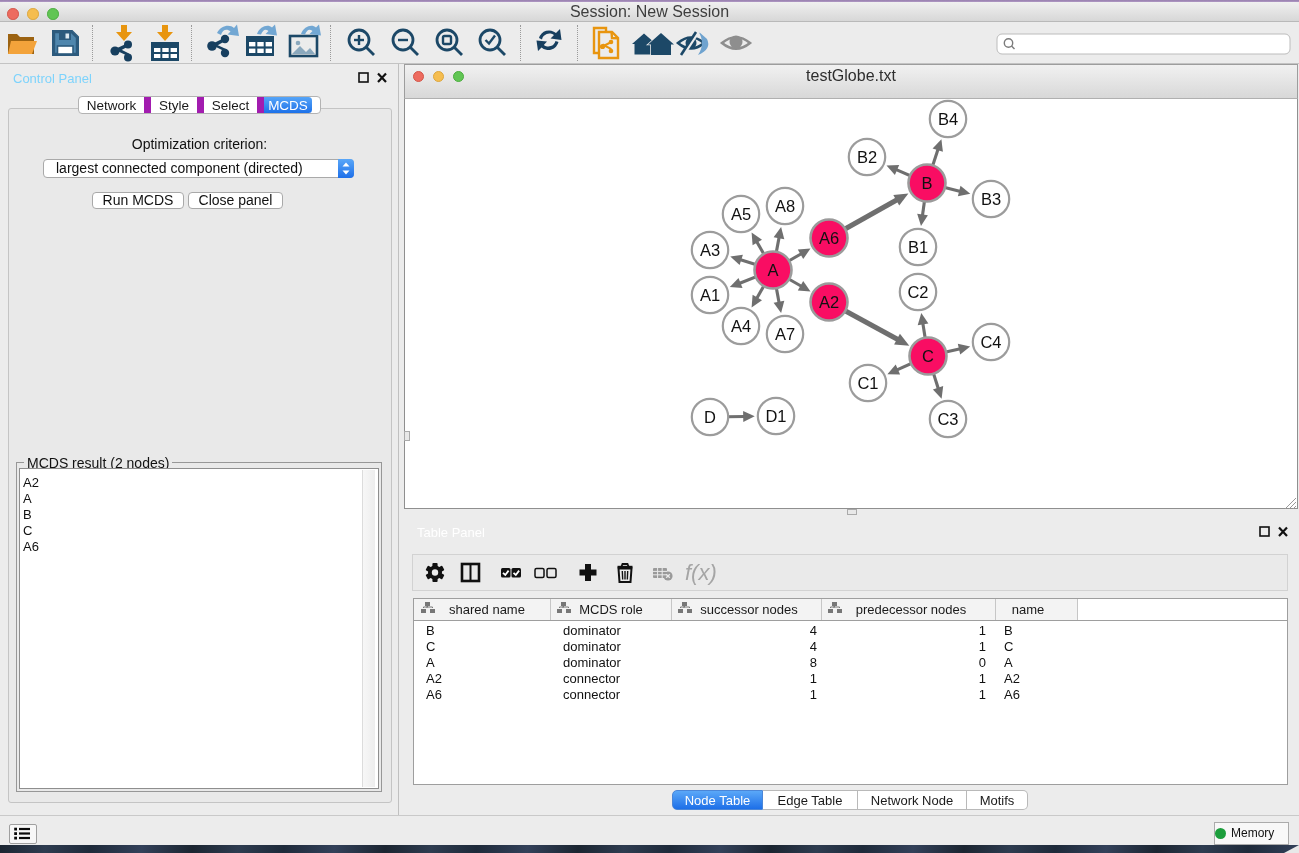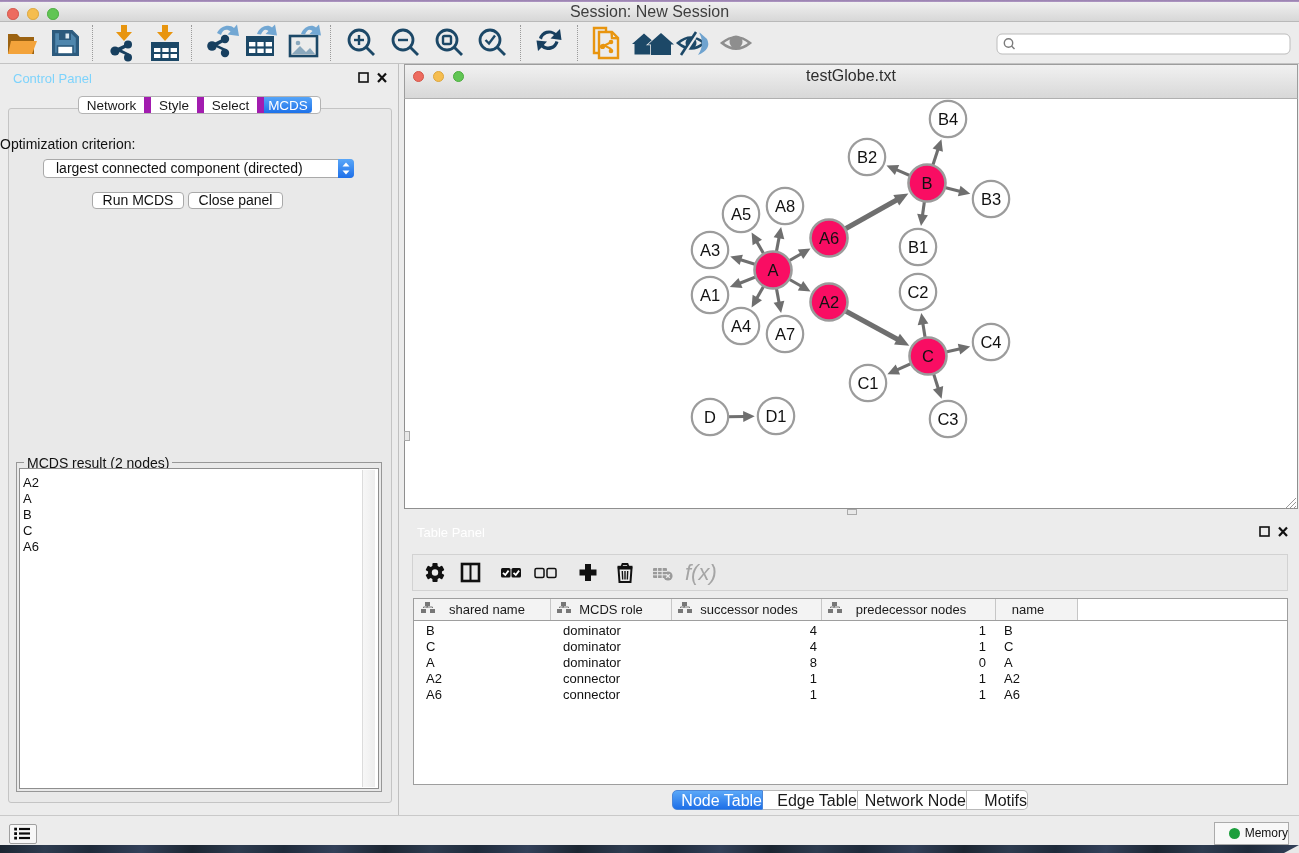--- a/index.html
+++ b/index.html
@@ -9,42 +9,42 @@
 #titlebar .tl{position:absolute;top:6.2px;width:11.6px;height:11.6px;border-radius:50%}
 .title{font-size:16px;color:#3e3e3e;text-align:center;line-height:20px}
 #toolbar{position:absolute;left:0;top:22px;width:1299px;height:42px;background:#ececec;border-bottom:1px solid #c3c3c3}
 .sep{position:absolute;top:3px;height:36px;width:0;border-left:1px dotted #9a9a9a}
 #lpanel{position:absolute;left:0;top:64px;width:399px;height:751px;background:#ececec;border-right:1px solid #c0c0c0}
 #cp-title{position:absolute;left:13px;top:71px;font-size:13px;color:#7dd3fc}
 #tabs{position:absolute;left:78px;top:96px;width:243px;height:18px;background:#fff;border:1px solid #b3b3b3;border-radius:4px;display:flex;font-size:13.5px;color:#1a1a1a;text-align:center;line-height:17px}
 #tabs div{border-right:7px solid #a21caf;flex:none}
 #tabs div:last-child{border-right:none;background:linear-gradient(#56a5f8,#1d71e9);color:#fff;border-radius:0 3.5px 3.5px 0}
 #cp-box{position:absolute;left:8px;top:108px;width:384px;height:695px;background:#e9e9e9;border:1px solid #c4c4c4;border-radius:3px}
-#optlabel{position:absolute;left:0;top:136px;width:399px;text-align:left;font-size:14px;color:#111}
+#optlabel{position:absolute;left:0;top:136px;width:399px;text-align:center;font-size:14px;color:#111}
 #dropdown{position:absolute;left:43px;top:159px;width:311px;height:19px;background:#fff;border:1px solid #a9a9a9;border-radius:4px;font-size:14px;color:#111;line-height:17px;padding-left:12px}
 #ddcap{position:absolute;left:338px;top:159px;width:16px;height:19px;background:linear-gradient(#5aa7f8,#1d6fe9);border-radius:0 4px 4px 0}
 .btn{position:absolute;height:17px;background:#fff;border:1px solid #a9a9a9;border-radius:4px;font-size:14px;color:#111;text-align:center;line-height:15px}
 #mcdsbox{position:absolute;left:16px;top:462px;width:366px;height:330px;border:1px solid #979797}
 #mcdslabel{position:absolute;left:24px;top:455px;background:#e9e9e9;padding:0 3px;font-size:14px;color:#111}
 #mcdslist{position:absolute;left:19px;top:468px;width:360px;height:321px;background:#fff;border:1px solid #8e8e8e;font-size:13px;color:#111;line-height:16px;padding:6px 0 0 3px}
 #mcdssb{position:absolute;left:362px;top:470px;width:13px;height:317px;background:linear-gradient(90deg,#f7f7f7,#ededed);border-left:1px solid #dcdcdc}
 #statusbar{position:absolute;left:0;top:815px;width:1299px;height:31px;background:#ececec;border-top:1px solid #c9c9c9}
 #deskbottom{position:absolute;left:0;top:845px;width:1299px;height:8px;background:repeating-linear-gradient(100deg,#1b2531 0,#2e3c50 45px,#1e2a3a 90px,#33415a 140px,#1b2531 190px)}
 #netwin{position:absolute;left:404px;top:64px;width:894px;height:445px;background:#fff;border:1px solid #8f8f8f;border-top:none}
 #nettitle{position:absolute;left:404px;top:64px;width:894px;height:35px;background:linear-gradient(#f1f1f1,#d8d8d8);border:1px solid #9d9d9d;border-bottom:1px solid #b0b0b0}
 #nettitle .tl{position:absolute;top:5.5px;width:11.5px;height:11.5px;border-radius:50%}
 #tpanel{position:absolute;left:404px;top:517px;width:895px;height:298px;background:#ececec}
 #tp-title{position:absolute;left:417px;top:525px;font-size:13px;color:#ffffff}
 #tptools{position:absolute;left:412px;top:554px;width:876px;height:37px;background:#eaeaea;border:1px solid #d2d2d2}
 #tablebox{position:absolute;left:413px;top:598px;width:875px;height:187px;background:#fff;border:1px solid #9e9e9e}
-#segtabs{position:absolute;left:672px;top:790px;height:20px;display:flex;font-size:16px;line-height:20px;text-align:right}
+#segtabs{position:absolute;left:672px;top:790px;height:20px;display:flex;font-size:13px;line-height:20px;text-align:center}
 #segtabs div{background:#fff;border:1px solid #b9b9b9;border-left:none;color:#1a1a1a}
 #segtabs div:first-child{background:linear-gradient(#5ba8f8,#1d6fe8);color:#fff;border-radius:5px 0 0 5px;border-left:1px solid #4a86d8;border-color:#4a86d8}
 #segtabs div:last-child{border-radius:0 5px 5px 0}
-#membtn{position:absolute;left:1214px;top:822px;width:75px;height:23px;background:#f8f8f8;border:1px solid #ababab;font-size:12px;color:#111;line-height:21px;text-align:right}
+#membtn{position:absolute;left:1214px;top:822px;width:75px;height:23px;background:#f8f8f8;border:1px solid #ababab;font-size:12px;color:#111;line-height:21px;text-align:left}
 #listbtn{position:absolute;left:9px;top:824px;width:28px;height:20px;background:#f7f7f7;border:1.5px solid #9f9f9f;border-radius:2px}
 svg{display:block}
 svg text{font-family:"Liberation Sans",sans-serif}
 </style></head><body>
 <div id="purptop"></div>
 <div id="appbg"></div>
 
 <div id="titlebar">
  <div class="tl" style="left:7.2px;background:#ed6b5f;border:0.5px solid #d35549"></div>
  <div class="tl" style="left:27.2px;background:#f5bd4f;border:0.5px solid #dda63c"></div>

